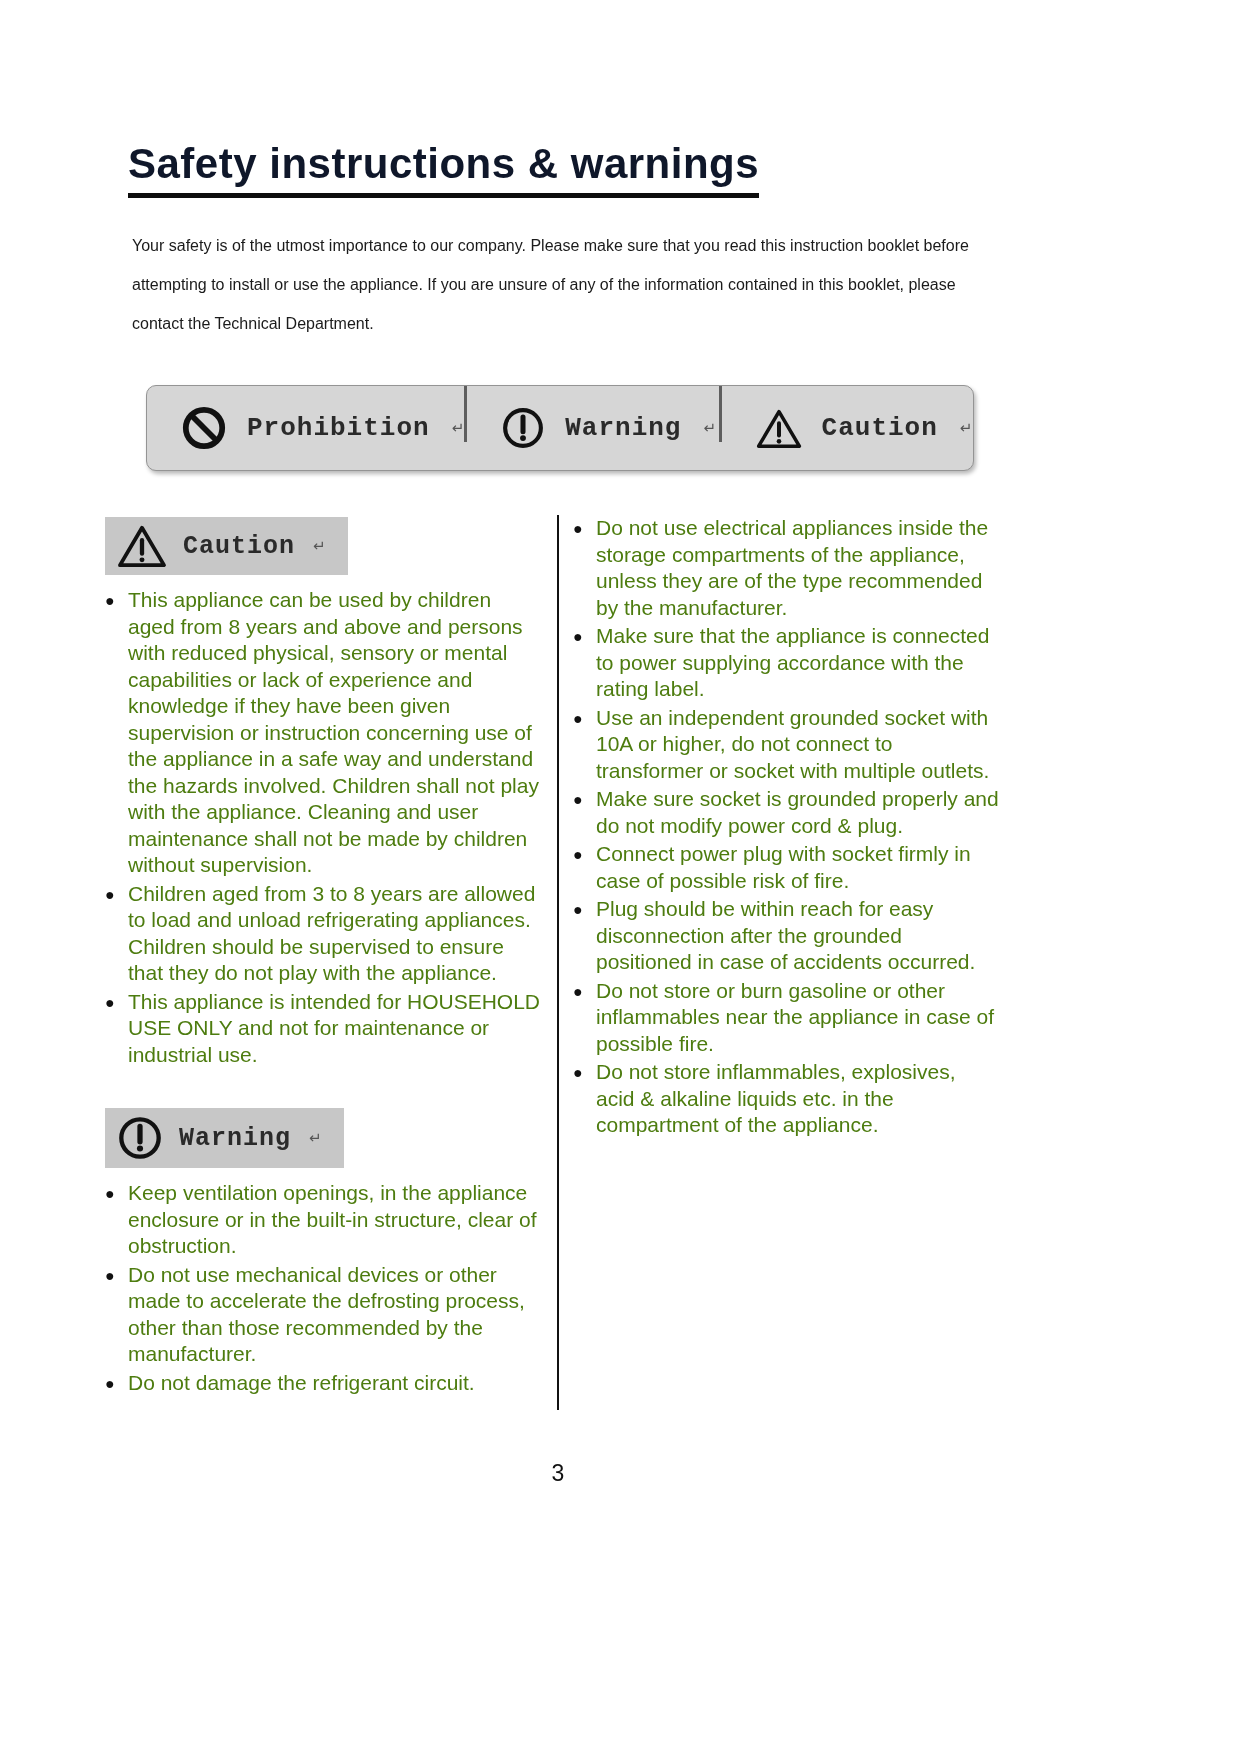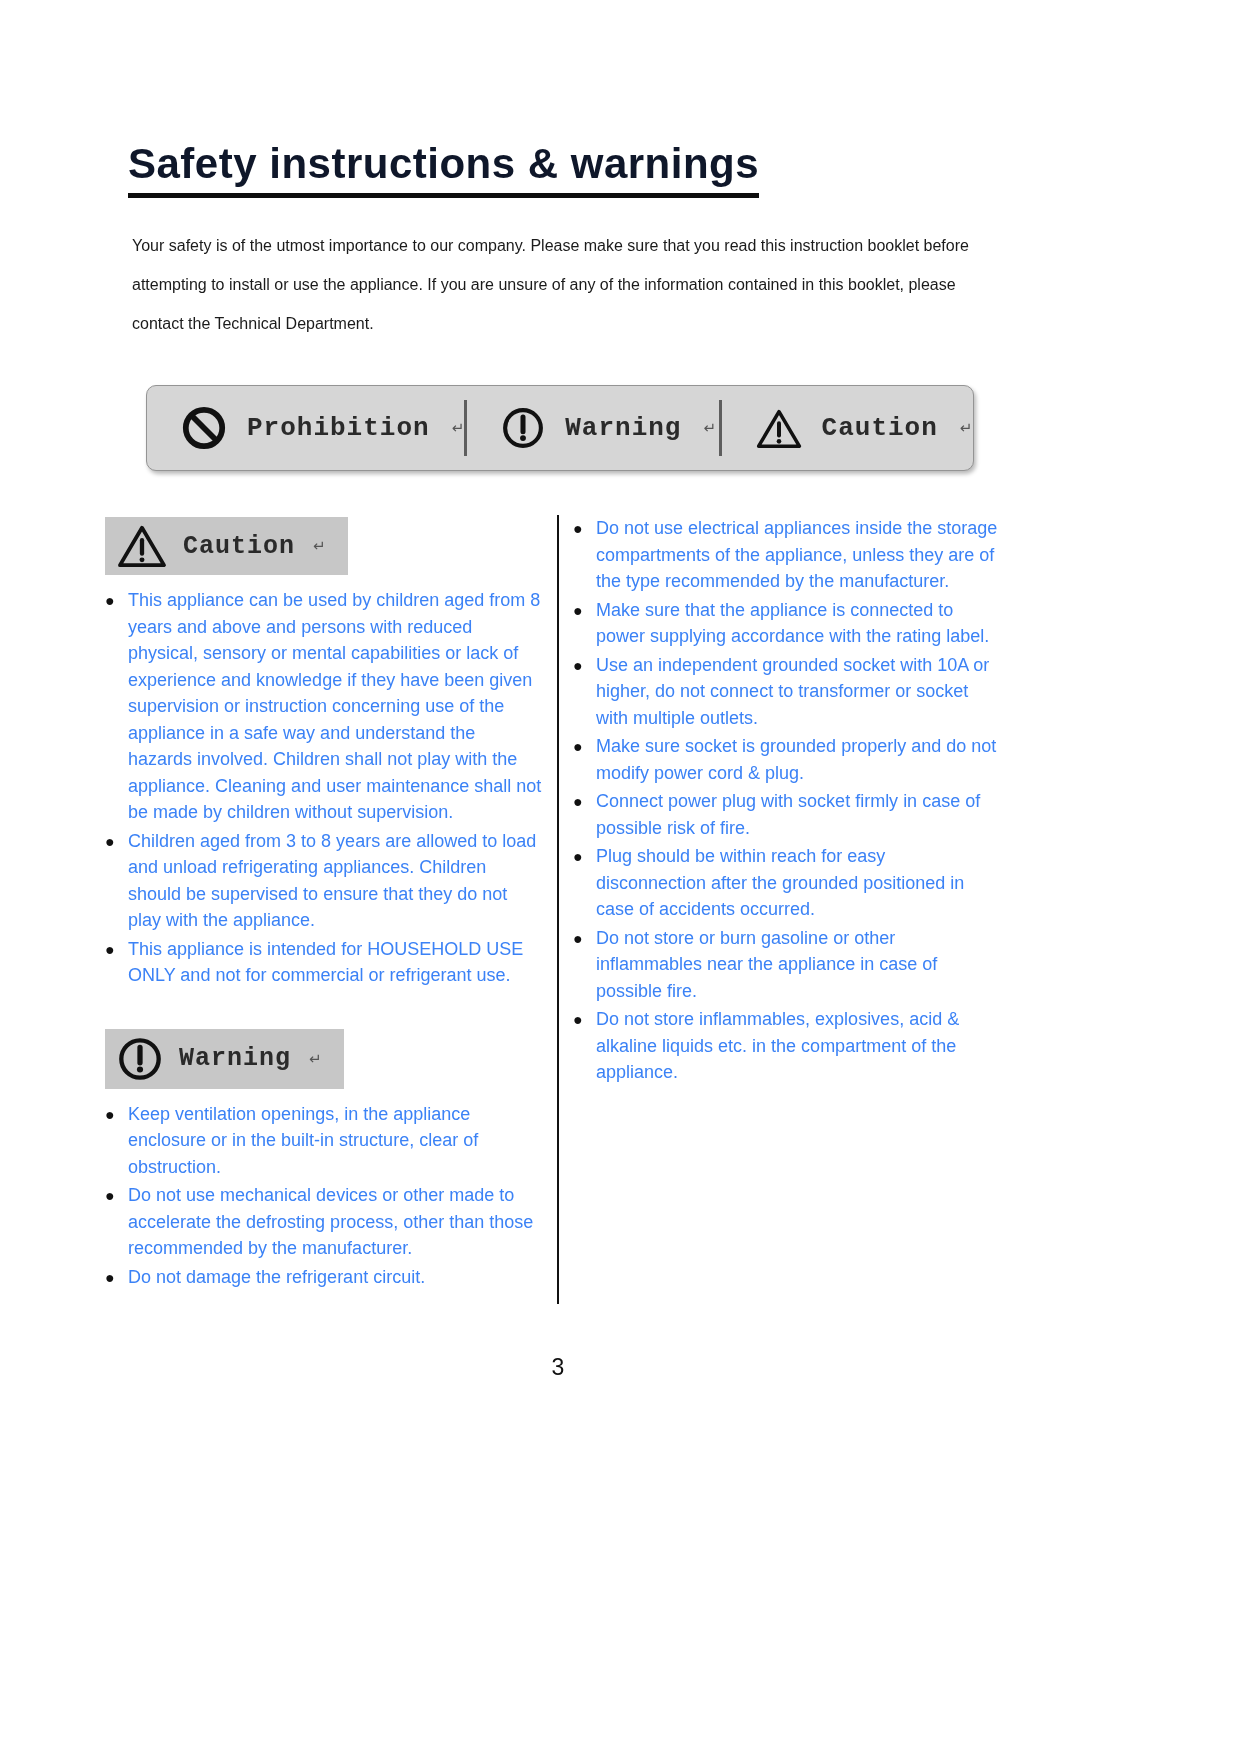--- a/index.html
+++ b/index.html
@@ -37,21 +37,20 @@
   
   .legend {
     margin: 42px 0 0 146px;
     width: 828px;
     height: 86px;
     background: #d6d6d6;
     border: 1px solid #949494;
     border-radius: 10px;
     box-shadow: 2px 3px 4px rgba(0,0,0,0.28);
     display: flex;
-    align-items: center;
   }
   .legend-item {
     flex: 1;
     display: flex;
     align-items: center;
     gap: 20px;
     padding-left: 34px;
     height: 100%;
   }
   .legend-divider {
@@ -98,23 +97,23 @@
     background: #c7c7c7;
     padding: 7px 22px 7px 12px;
     margin: 2px 0 12px 0;
   }
   .section-header .mono-label { font-size: 25px; }
 
   ul.bullets {
     list-style: none;
     margin: 0 12px 14px 0;
     padding: 0;
-    font-size: 18px;
+    font-size: 21px;
     line-height: 26.5px;
-    color: #3b82f6;
+    color: #4d7c0f;
   }
   ul.bullets li {
     position: relative;
     padding-left: 23px;
     margin: 0 0 2px 0;
   }
   ul.bullets li::before {
     content: "●";
     position: absolute;
     left: 0;
@@ -192,21 +191,21 @@
           <line x1="26" y1="17" x2="26" y2="31" stroke="#111" stroke-width="4.5" stroke-linecap="round"></line>
           <circle cx="26" cy="37.5" r="2.6" fill="#111"></circle>
         </svg>
         <span class="mono-label">Caution</span>
         <span class="return-mark">↵</span>
       </div>
 
       <ul class="bullets">
         <li>This appliance can be used by children aged from 8 years and above and persons with reduced physical, sensory or mental capabilities or lack of experience and knowledge if they have been given supervision or instruction concerning use of the appliance in a safe way and understand the hazards involved. Children shall not play with the appliance. Cleaning and user maintenance shall not be made by children without supervision.</li>
         <li>Children aged from 3 to 8 years are allowed to load and unload refrigerating appliances. Children should be supervised to ensure that they do not play with the appliance.</li>
-        <li>This appliance is intended for HOUSEHOLD USE ONLY and not for commercial or refrigerant use.</li>
+        <li>This appliance is intended for HOUSEHOLD USE ONLY and not for maintenance or industrial use.</li>
       </ul>
 
       <div class="section-header warning-header-block">
         <svg class="sym" width="46" height="46" viewBox="0 0 48 48">
           <circle cx="24" cy="24" r="19.5" fill="none" stroke="#111" stroke-width="4.5"></circle>
           <line x1="24" y1="12" x2="24" y2="28" stroke="#111" stroke-width="5.5" stroke-linecap="round"></line>
           <circle cx="24" cy="35" r="3.2" fill="#111"></circle>
         </svg>
         <span class="mono-label">Warning</span>
         <span class="return-mark">↵</span>

